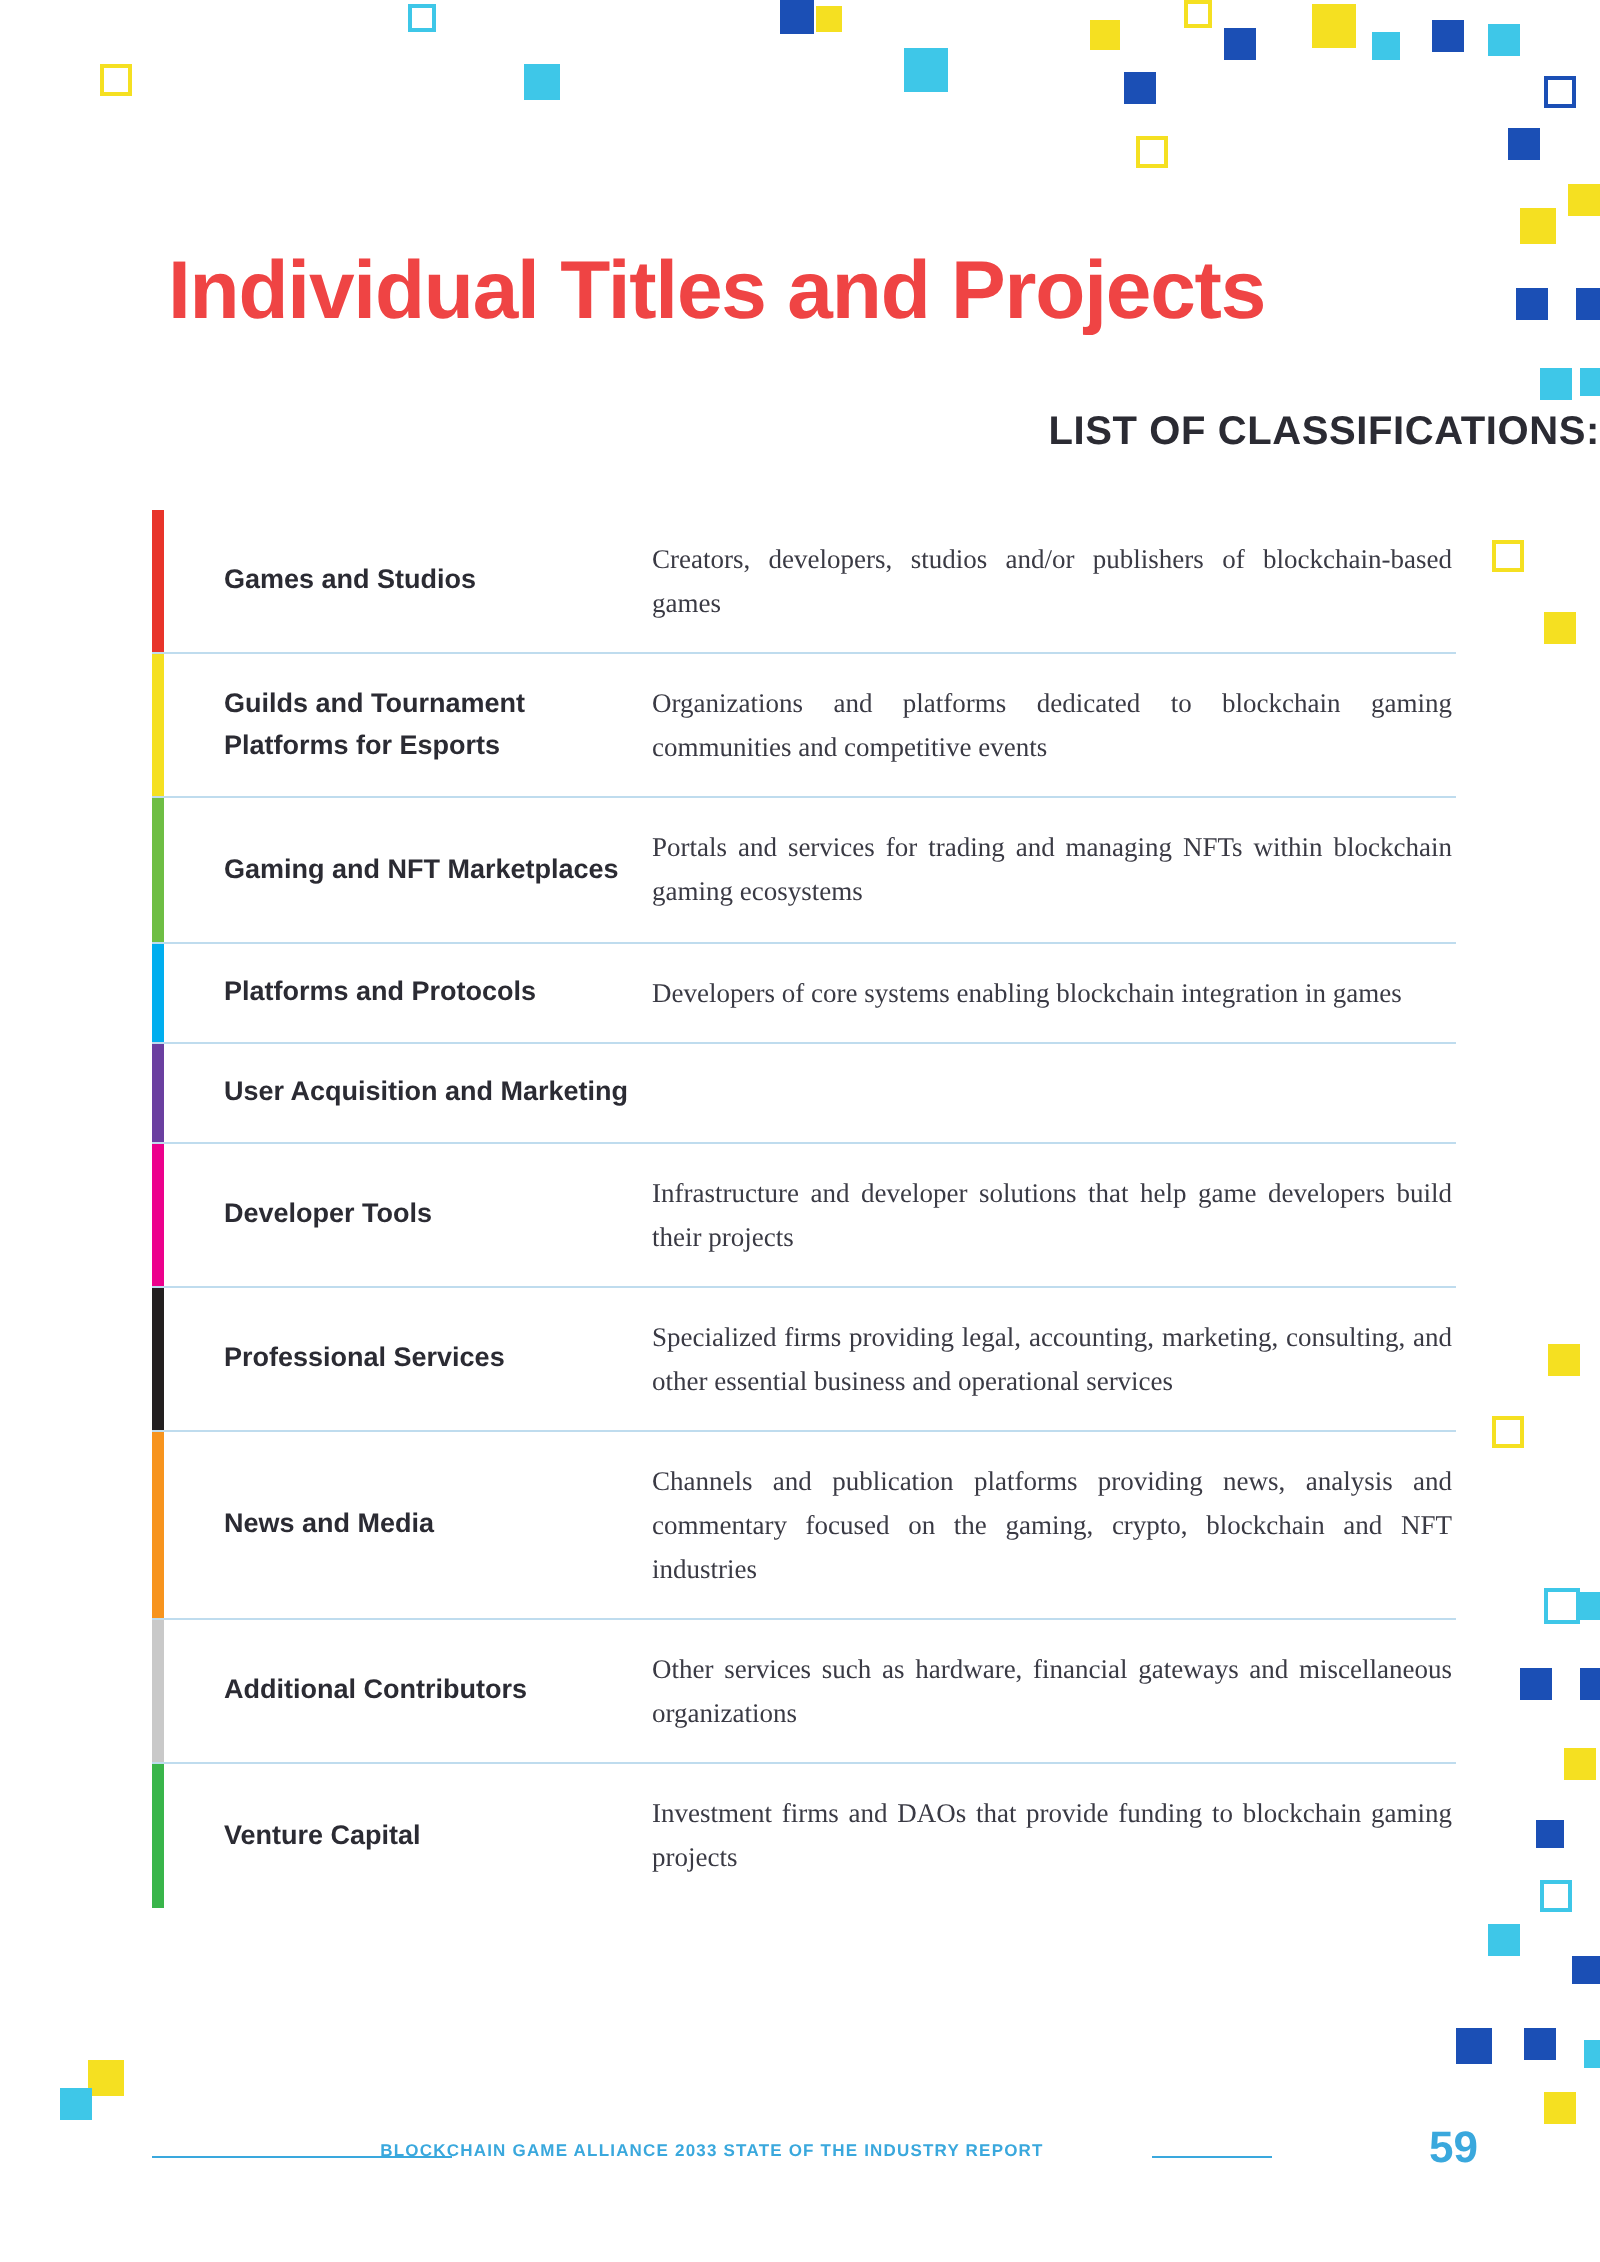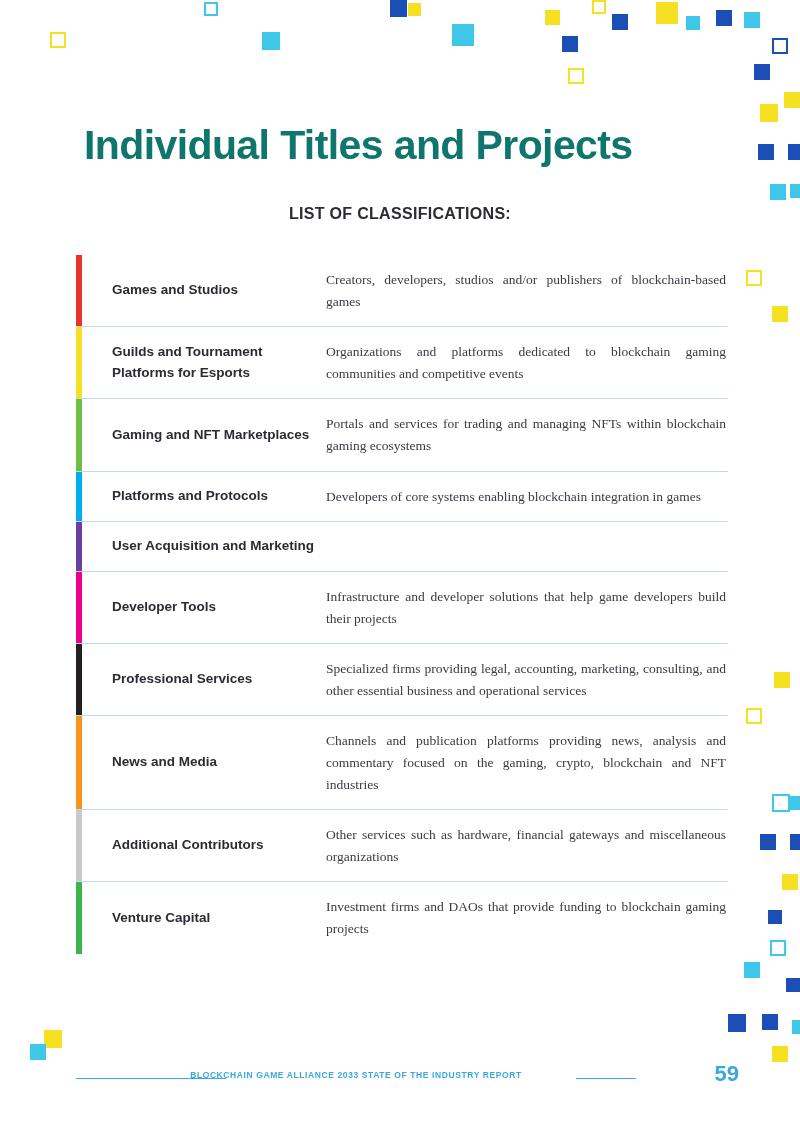--- a/index.html
+++ b/index.html
@@ -28,31 +28,31 @@
   }
 
   
   .page-title {
     position: absolute;
     left: 84px;
     top: 95px;
     font-size: 41px;
     font-weight: bold;
     letter-spacing: -0.6px;
-    color: #0f766e;
+    color: #ef4444;
     white-space: nowrap;
   }
 
   .subtitle {
     position: absolute;
     left: 0;
     right: 0;
     top: 205px;
-    text-align: center;
-    font-size: 16px;
+    text-align: right;
+    font-size: 20px;
     font-weight: bold;
     letter-spacing: 0.3px;
     color: #2b2b33;
   }
 
   
   .class-table {
     position: absolute;
     left: 76px;
     top: 255px;

